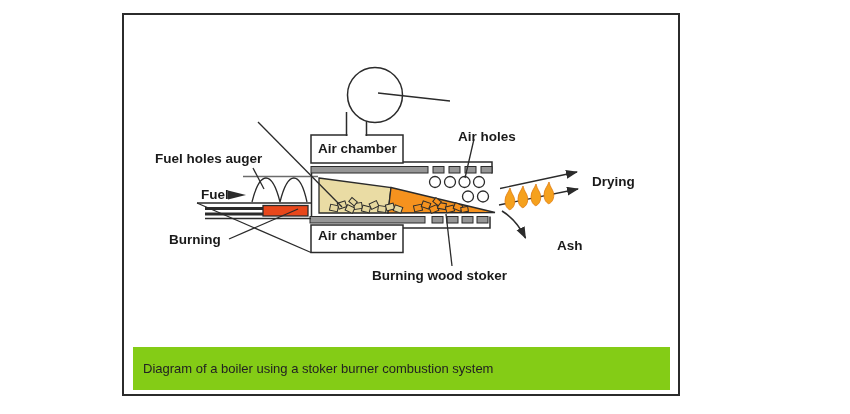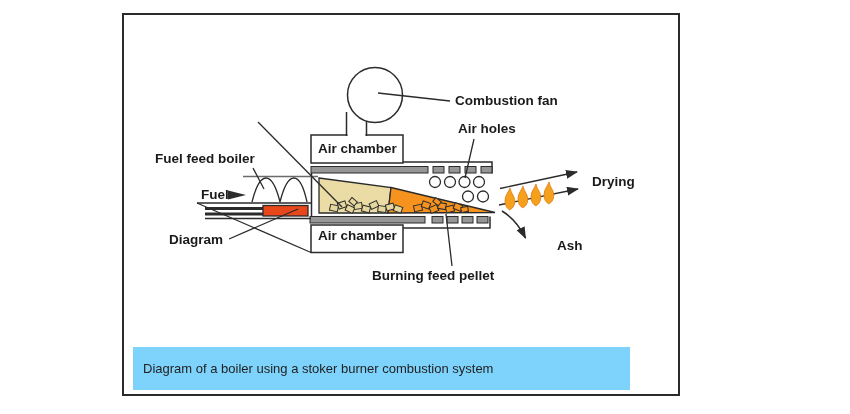--- a/index.html
+++ b/index.html
@@ -3,21 +3,21 @@
 <meta charset="utf-8">
 <style>
   html,body{margin:0;padding:0;background:#ffffff;}
   #canvas{position:relative;width:850px;height:414px;background:#ffffff;overflow:hidden;
           font-family:"Liberation Sans",sans-serif;}
   #frame{position:absolute;left:122px;top:13px;width:558px;height:383px;
          border:2px solid #2b2b2b;background:#ffffff;box-sizing:border-box;}
   #diagram-svg{position:absolute;left:0;top:0;width:850px;height:414px;}
   .lbl{position:absolute;font-weight:700;font-size:13.5px;line-height:15px;color:#1a1a1a;
        white-space:nowrap;letter-spacing:0;}
-  #caption-bar{position:absolute;left:133px;top:347px;width:497px;height:43px;background:#7dd3fc;}
+  #caption-bar{position:absolute;left:133px;top:347px;width:537px;height:43px;background:#84cc16;}
   #caption-text{position:absolute;left:10px;top:0;height:43px;line-height:43px;
                 font-size:13px;color:#222;white-space:nowrap;}
   .s{stroke:#2b2b2b;stroke-width:1.5;}
   .thin{stroke:#2b2b2b;stroke-width:1.3;}
 </style>
 </head>
 <body>
 
 <div id="canvas">
   <div id="frame"></div>
@@ -119,27 +119,26 @@
     <g stroke="#E07B10" stroke-width="0.8" fill="#F5A11E">
       <use href="#flame" x="504" y="188"></use>
       <use href="#flame" x="517" y="186"></use>
       <use href="#flame" x="530" y="184"></use>
       <use href="#flame" x="543" y="182"></use>
     </g>
 
     <path d="M502,211 C511,216.5 519,225 525.5,238" fill="none" stroke="#2b2b2b" stroke-width="1.6" marker-end="url(#ah)"></path>
   </svg>
 
-  <div class="lbl" style="left:455px;top:93px">Combustion fan</div>
-  <div class="lbl" style="left:458px;top:121px">Air holes</div>
-  <div class="lbl" style="left:155px;top:151px">Fuel feed boiler</div>
+  <div class="lbl" style="left:458px;top:129px">Air holes</div>
+  <div class="lbl" style="left:155px;top:151px">Fuel holes auger</div>
   <div class="lbl" style="left:318px;top:141px">Air chamber</div>
   <div class="lbl" style="left:201px;top:187px">Fuel</div>
-  <div class="lbl" style="left:169px;top:232px">Diagram</div>
+  <div class="lbl" style="left:169px;top:232px">Burning</div>
   <div class="lbl" style="left:318px;top:228px">Air chamber</div>
   <div class="lbl" style="left:592px;top:174px">Drying</div>
   <div class="lbl" style="left:557px;top:238px">Ash</div>
-  <div class="lbl" style="left:372px;top:268px">Burning feed pellet</div>
+  <div class="lbl" style="left:372px;top:268px">Burning wood stoker</div>
 
   <div id="caption-bar">
     <div id="caption-text">Diagram of a boiler using a stoker burner combustion system</div>
   </div>
 </div>
 
 </body></html>

